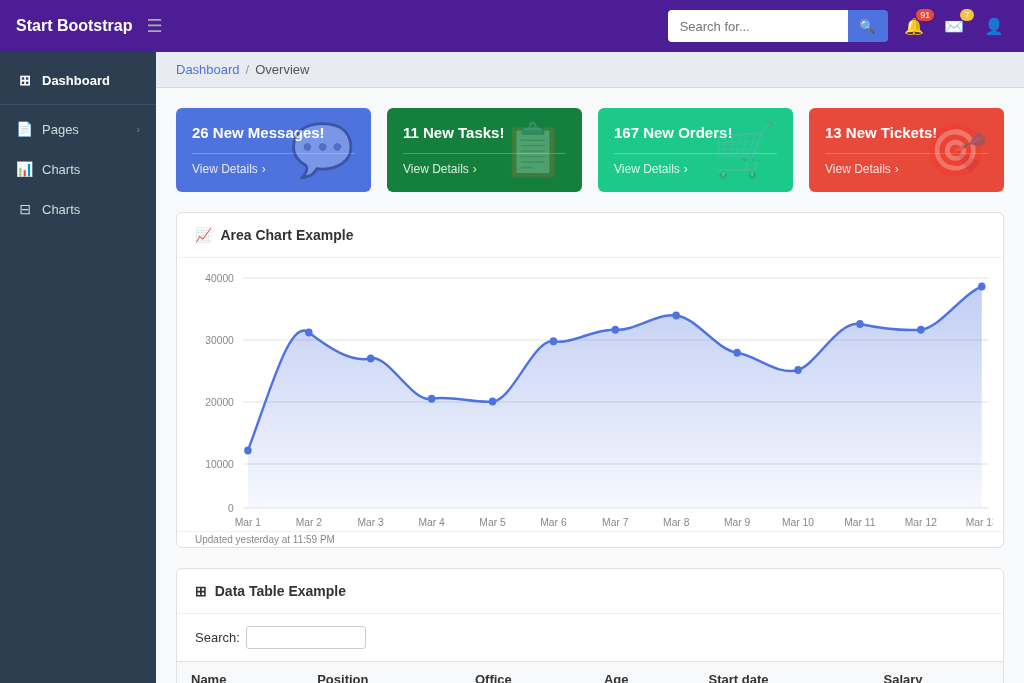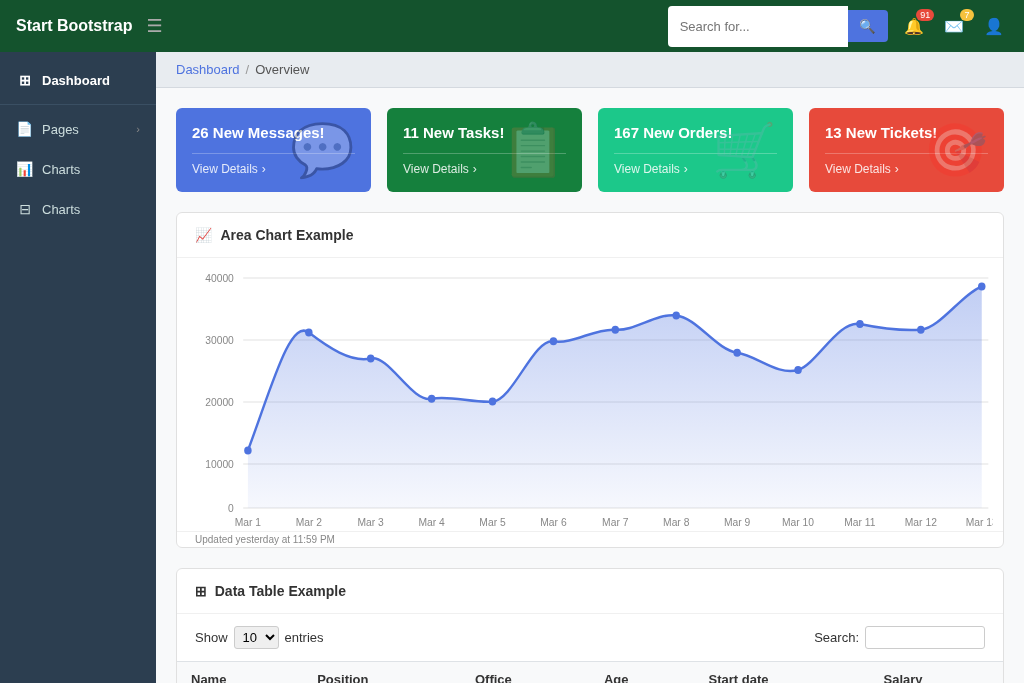--- a/index.html
+++ b/index.html
@@ -1,20 +1,20 @@
 <!DOCTYPE html>
 <html><head>
   <meta charset="utf-8">
   <style>
     * { box-sizing: border-box; margin: 0; padding: 0; }
     body { font-family: 'Segoe UI', Arial, sans-serif; font-size: 13px; background: #f8f9fa; color: #333; display: flex; flex-direction: column; height: 100vh; overflow: hidden; }
 
     
     .navbar {
-      background: #14532d;
+      background: #4c1d95;
       color: #fff;
       display: flex;
       align-items: center;
       padding: 0 16px;
       height: 52px;
       flex-shrink: 0;
       z-index: 100;
     }
     .navbar-brand {
       font-size: 16px;
@@ -35,21 +35,21 @@
       margin-right: 12px;
     }
     .navbar-search input {
       background: #fff;
       border: none;
       border-radius: 4px 0 0 4px;
       padding: 6px 12px;
       font-size: 13px;
       width: 180px;
       outline: none;
-      height: 41px;
+      height: 32px;
     }
     .navbar-search button {
       background: #4e73df;
       border: none;
       border-radius: 0 4px 4px 0;
       color: #fff;
       padding: 6px 12px;
       cursor: pointer;
       height: 32px;
     }
@@ -429,29 +429,20 @@
           <span>Updated yesterday at 11:59 PM</span>
         </div>
       </div>
 
       <div class="table-section">
         <div class="table-header">
           <span>⊞</span>
           <span>Data Table Example</span>
         </div>
         <div class="table-controls">
-          <div class="show-entries">
-            <span>Show</span>
-            <select>
-              <option>10</option>
-              <option>25</option>
-              <option>50</option>
-            </select>
-            <span>entries</span>
-          </div>
           <div class="search-box">
             <label>Search:</label>
             <input type="text" style="">
           </div>
         </div>
         <table class="data-table">
           <thead>
             <tr>
               <th>Name </th>
               <th>Position </th>

